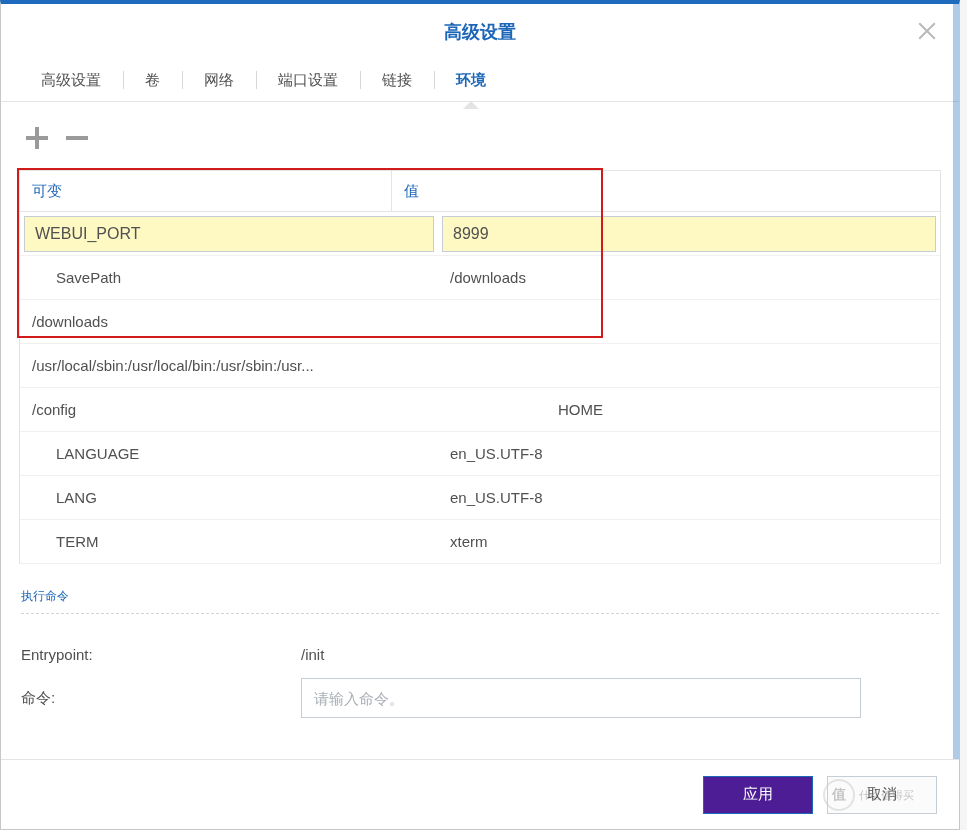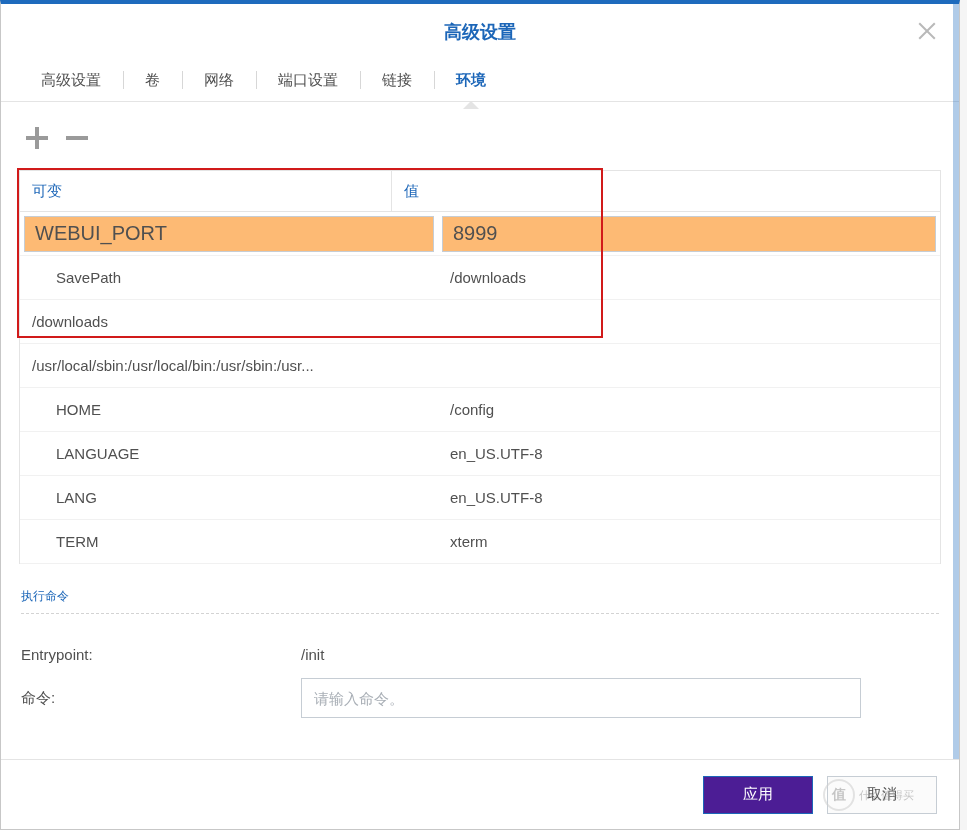--- a/index.html
+++ b/index.html
@@ -28,21 +28,21 @@
   .table-head { display: flex; height: 42px; border: 1px solid #e4e4e4; }
   .th { display: flex; align-items: center; padding: 0 12px; color: #1c66b8; border-right: 1px solid #e4e4e4; }
   .th.var { width: 372px; }
   .th.val { flex: 1; border-right: none; }
   .table-body { max-height: 360px; overflow-y: scroll; border-left: 1px solid #e4e4e4; border-right: 1px solid #e4e4e4; }
   .tr { display: flex; height: 44px; border-bottom: 1px solid #f1f1f1; }
   .td { display: flex; align-items: center; padding: 0 12px; }
   .td.var { width: 418px; padding-left: 36px; }
   .td.val { flex: 1; white-space: nowrap; overflow: hidden; text-overflow: ellipsis; }
   .tr.editing .td { padding: 4px; }
-  .tr.editing input { width: 100%; height: 36px; padding: 0 10px; border: 1px solid #c6cdd4; font-size: 20px; background: #fdba74; color: #505050; }
+  .tr.editing input { width: 100%; height: 36px; padding: 0 10px; border: 1px solid #c6cdd4; font-size: 16px; background: #fef9c3; color: #505050; }
   .tr.editing .td.var input { border-radius: 0; }
 
   .section { margin-top: 24px; padding: 0 2px; }
   .section-title { color: #1c66b8; font-size: 12px; padding-bottom: 8px; }
   .dashed-sep { border-top: 1px dashed #d3d3d3; margin-bottom: 18px; }
   .form-row { display: flex; align-items: center; height: 44px; }
   .form-label { width: 280px; color: #505050; }
   .form-value { color: #505050; }
   .cmd-input { width: 560px; height: 40px; border: 1px solid #c6cdd4; padding: 0 12px; font-size: 15px; }
   .cmd-input::placeholder { color: #a9afb6; }
@@ -107,22 +107,22 @@
             <div class="td var">SavePath</div>
             <div class="td val">/downloads</div>
           </div>
           <div class="tr">
             <div class="td val">/downloads</div>
           </div>
           <div class="tr">
             <div class="td val">/usr/local/sbin:/usr/local/bin:/usr/sbin:/usr...</div>
           </div>
           <div class="tr">
+            <div class="td val">/config</div>
             <div class="td var">HOME</div>
-            <div class="td val">/config</div>
           </div>
           <div class="tr">
             <div class="td var">LANGUAGE</div>
             <div class="td val">en_US.UTF-8</div>
           </div>
           <div class="tr">
             <div class="td var">LANG</div>
             <div class="td val">en_US.UTF-8</div>
           </div>
           <div class="tr">

